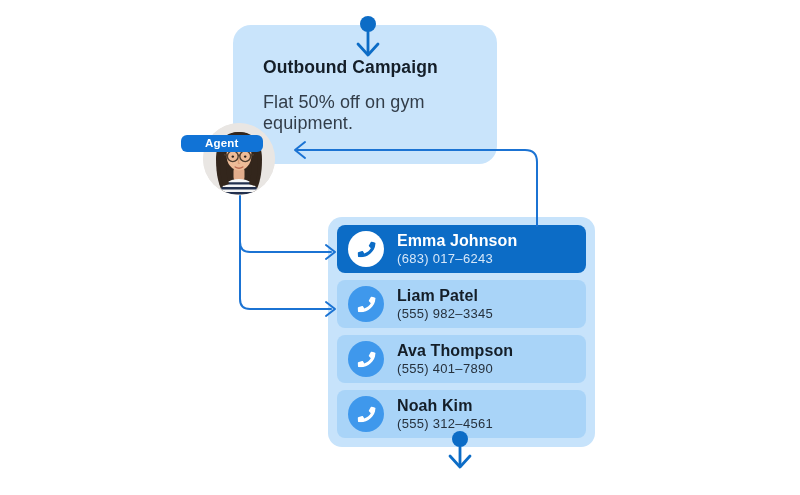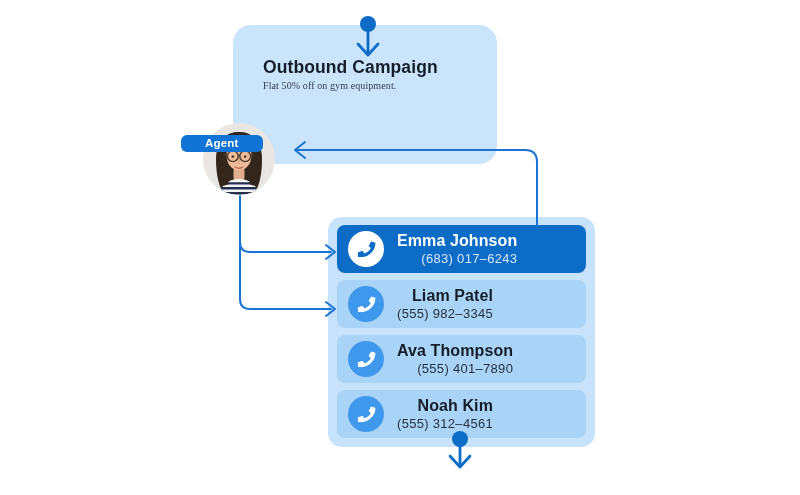--- a/index.html
+++ b/index.html
@@ -20,21 +20,21 @@
   html,body{background:var(--bg);}
   body{font-family:"Liberation Sans",sans-serif;-webkit-font-smoothing:antialiased;}
   .stage{position:relative;width:800px;height:495px;background:var(--bg);overflow:hidden;}
 
   
   .campaign-card{
     position:absolute;left:233px;top:25px;width:264px;height:139px;
     background:var(--card-bg);border-radius:18px;padding:32px 26px 0 30px;
   }
   .campaign-title{font-size:17.5px;font-weight:bold;color:var(--text-dark);letter-spacing:.1px;}
-  .campaign-sub{margin-top:2px;font-size:10px;color:var(--text-sub);letter-spacing:.1px;font-family:Liberation Serif, serif;}
+  .campaign-sub{margin-top:14px;font-size:18px;color:var(--text-sub);letter-spacing:.1px;}
 
   
   .avatar{
     position:absolute;left:203px;top:123px;width:72px;height:72px;border-radius:50%;
     overflow:hidden;background:#e9e6e3;
   }
   .agent-badge{
     position:absolute;left:181px;top:135px;z-index:5;
     background:var(--badge-bg);color:#fff;font-size:11.5px;font-weight:bold;
     padding:2px 24px 3px;border-radius:6px;letter-spacing:.2px;
@@ -49,21 +49,21 @@
   .contact-row{
     height:48px;border-radius:8px;background:var(--row-bg);
     display:flex;align-items:center;padding-left:11px;cursor:pointer;
   }
   .contact-row .phone-circle{
     width:36px;height:36px;border-radius:50%;background:var(--circle-blue);
     display:flex;align-items:center;justify-content:center;flex:0 0 auto;
   }
   .contact-row .phone-circle svg{width:17px;height:17px;transform:rotate(6deg);}
   .contact-row .phone-circle svg path{fill:#ffffff;}
-  .contact-text{margin-left:13px;display:flex;flex-direction:column;gap:1px;align-items:flex-end;}
+  .contact-text{margin-left:13px;display:flex;flex-direction:column;gap:1px;}
   .contact-name{font-size:16px;font-weight:bold;color:var(--text-dark);letter-spacing:.1px;}
   .contact-phone{font-size:13px;color:var(--phone-sub);letter-spacing:.3px;}
   .contact-row.selected{background:var(--accent-dark);}
   .contact-row.selected .phone-circle{background:#ffffff;}
   .contact-row.selected .phone-circle svg path{fill:var(--accent-dark);}
   .contact-row.selected .contact-name{color:#ffffff;}
   .contact-row.selected .contact-phone{color:var(--phone-sub-light);}
 
   
   .connectors{position:absolute;left:0;top:0;width:800px;height:495px;pointer-events:none;z-index:6;}

